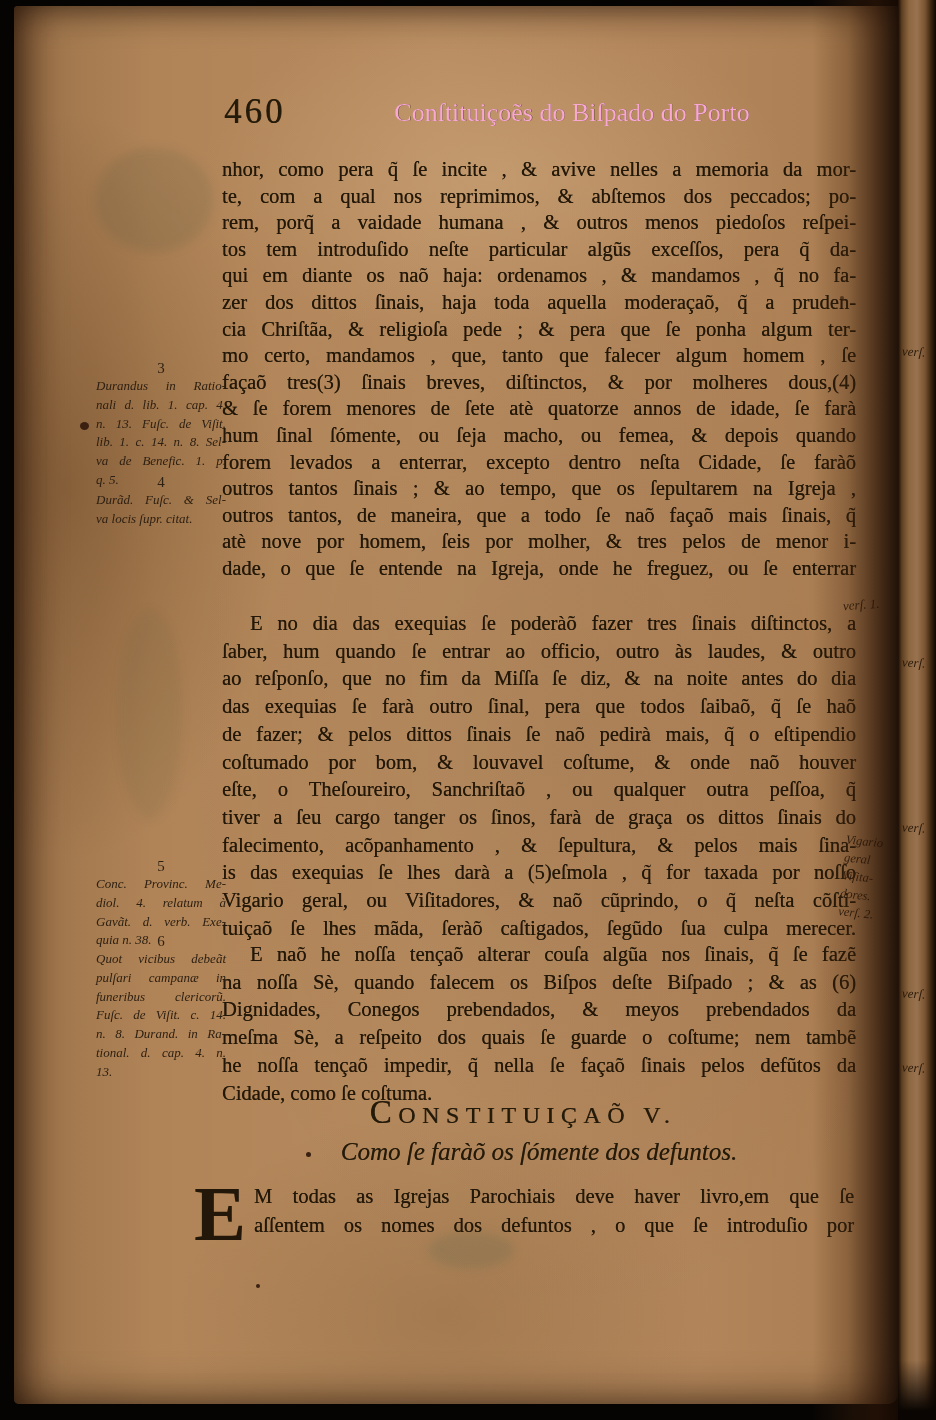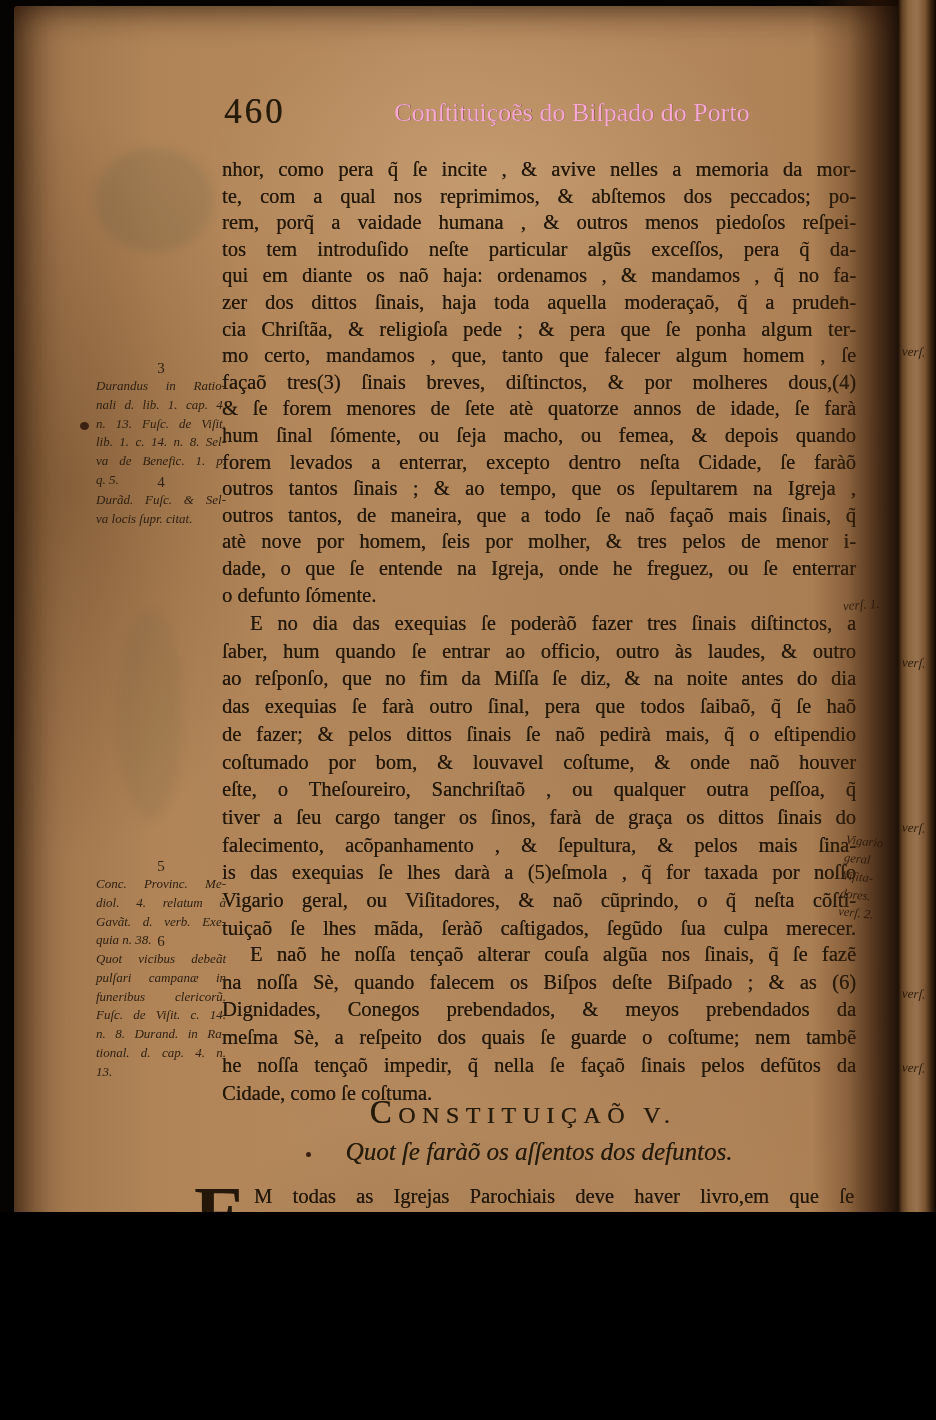--- a/index.html
+++ b/index.html
@@ -1,17 +1,17 @@
 <!DOCTYPE html>
 <html><head>
 <meta charset="utf-8">
 <style>
   html,body { margin:0; padding:0; background:#000; }
   .scene {
-    position:relative; width:936px; height:1212px;
+    position:relative; width:936px; height:1420px;
     background:#060403; overflow:hidden;
     font-family:"Liberation Serif","DejaVu Serif",serif;
     color:#221708;
   }
   .page {
     position:absolute; left:14px; top:6px; width:884px; height:1398px;
     border-radius:4px 0 10px 5px;
     background:
       radial-gradient(ellipse 420px 240px at 480px 170px, rgba(228,196,152,0.28), transparent 70%),
       radial-gradient(ellipse 300px 520px at 52px 480px, rgba(88,54,24,0.38), transparent 72%),
@@ -151,21 +151,20 @@
       <div class="tline">cia Chriſtãa, &amp; religioſa pede ; &amp; pera que ſe ponha algum ter-</div>
       <div class="tline">mo certo, mandamos , que, tanto que falecer algum homem , ſe</div>
       <div class="tline">façaõ tres(3) ſinais breves, diſtinctos, &amp; por molheres dous,(4)</div>
       <div class="tline">&amp; ſe forem menores de ſete atè quatorze annos de idade, ſe farà</div>
       <div class="tline">hum ſinal ſómente, ou ſeja macho, ou femea, &amp; depois quando</div>
       <div class="tline">forem levados a enterrar, excepto dentro neſta Cidade, ſe faràõ</div>
       <div class="tline">outros tantos ſinais ; &amp; ao tempo, que os ſepultarem na Igreja ,</div>
       <div class="tline">outros tantos, de maneira, que a todo ſe naõ façaõ mais ſinais, q̃</div>
       <div class="tline">atè nove por homem, ſeis por molher, &amp; tres pelos de menor i-</div>
       <div class="tline">dade, o que ſe entende na Igreja, onde he freguez, ou ſe enterrar</div>
-      <div class="tline last-line">o defunto ſómente.</div>
     </div>
   <div class="para p2 indent">
       <div class="tline">E no dia das exequias ſe poderàõ fazer tres ſinais diſtinctos, a</div>
       <div class="tline">ſaber, hum quando ſe entrar ao officio, outro às laudes, &amp; outro</div>
       <div class="tline">ao reſponſo, que no fim da Miſſa ſe diz, &amp; na noite antes do dia</div>
       <div class="tline">das exequias ſe farà outro ſinal, pera que todos ſaibaõ, q̃ ſe haõ</div>
       <div class="tline">de fazer; &amp; pelos dittos ſinais ſe naõ pedirà mais, q̃ o eſtipendio</div>
       <div class="tline">coſtumado por bom, &amp; louvavel coſtume, &amp; onde naõ houver</div>
       <div class="tline">eſte, o Theſoureiro, Sanchriſtaõ , ou qualquer outra peſſoa, q̃</div>
       <div class="tline">tiver a ſeu cargo tanger os ſinos, farà de graça os dittos ſinais do</div>
@@ -177,21 +176,21 @@
   <div class="para p3 indent endshort">
       <div class="tline">E naõ he noſſa tençaõ alterar couſa algũa nos ſinais, q̃ ſe fazẽ</div>
       <div class="tline">na noſſa Sè, quando falecem os Biſpos deſte Biſpado ; &amp; as (6)</div>
       <div class="tline">Dignidades, Conegos prebendados, &amp; meyos prebendados da</div>
       <div class="tline">meſma Sè, a reſpeito dos quais ſe guarde o coſtume; nem tambẽ</div>
       <div class="tline">he noſſa tençaõ impedir, q̃ nella ſe façaõ ſinais pelos defũtos da</div>
       <div class="tline last-line">Cidade, como ſe coſtuma.</div>
     </div>
 
   <div class="heading">CONSTITUIÇAÕ V.</div>
-  <div class="subtitle">Quot ſe faràõ os aſſentos dos defuntos.</div>
+  <div class="subtitle">Como ſe faràõ os ſómente dos defuntos.</div>
 
   <div class="dropcap">E</div>
   <div class="para p4">
       <div class="tline">M todas as Igrejas Parochiais deve haver livro,em que ſe</div>
       <div class="tline last-line">aſſentem os nomes dos defuntos , o que ſe introduſio por</div>
     </div>
 
   <div class="mnote n3">
     <div class="mnum">3</div>
     <div class="mlines">

